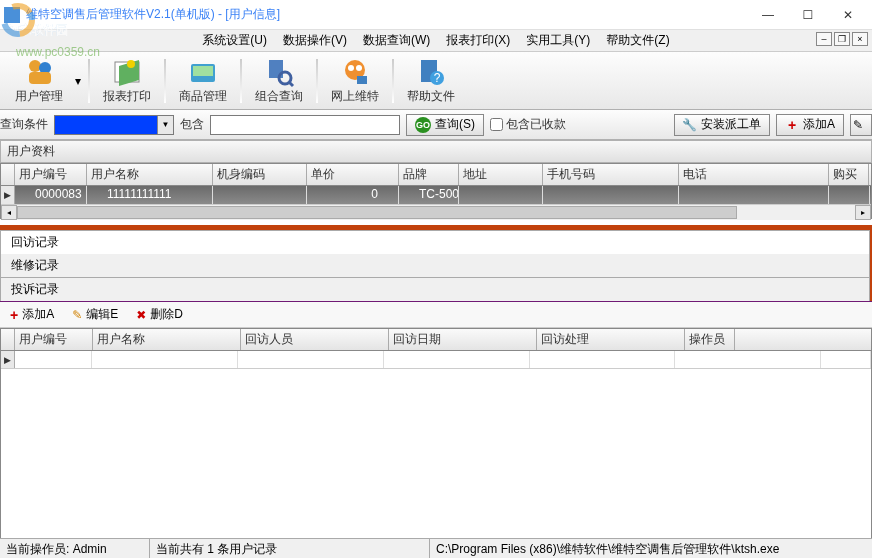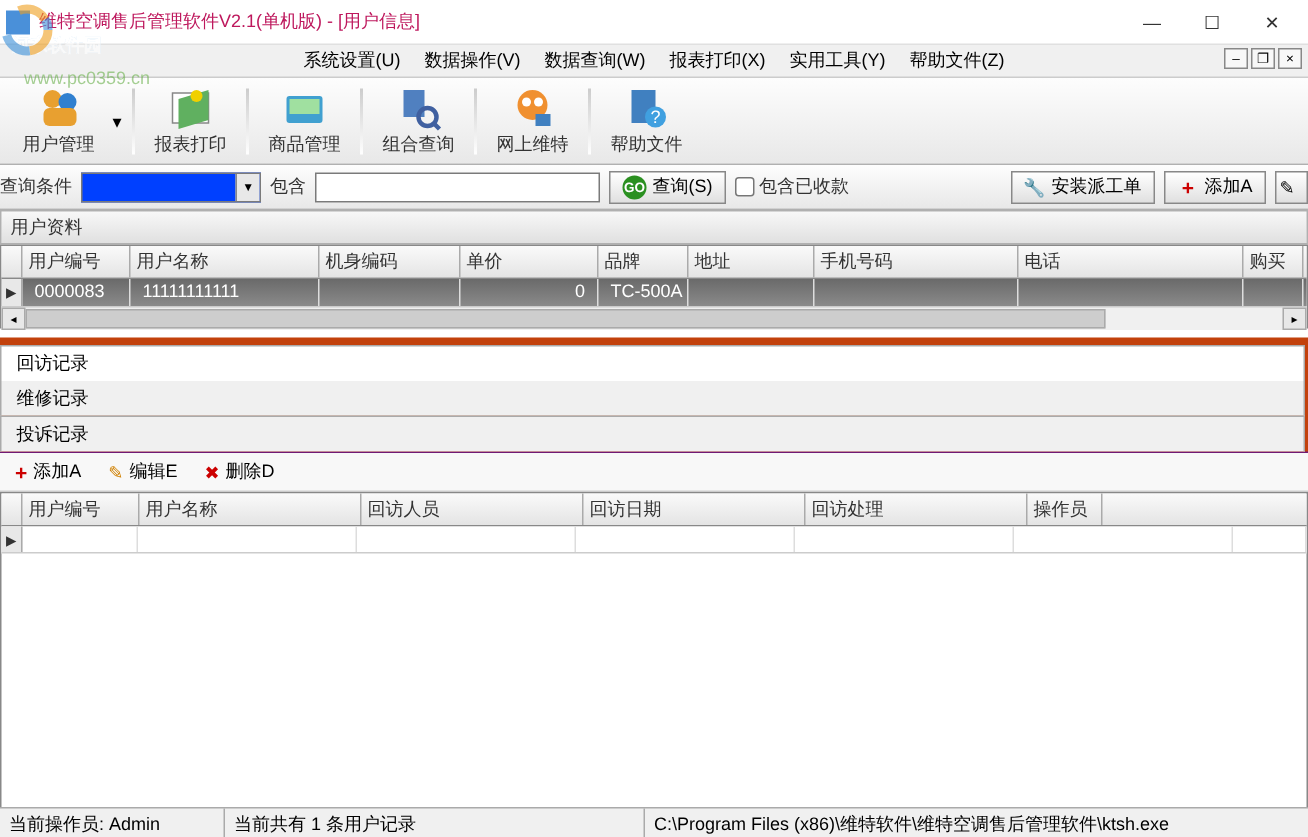--- a/index.html
+++ b/index.html
@@ -1,19 +1,19 @@
 <!DOCTYPE html>
 <html><head>
 <meta charset="utf-8">
 <style>
 * { margin: 0; padding: 0; box-sizing: border-box; font-family: "Microsoft YaHei", SimSun, Arial, sans-serif; font-size: 12px; }
 body { background: #fff; width: 872px; height: 558px; overflow: hidden; position: relative; }
 .titlebar { height: 30px; background: #fff; display: flex; align-items: center; padding: 0 4px; border-bottom: 1px solid #e0e0e0; }
 .titlebar .app-icon { width: 16px; height: 16px; background: #4a90d9; margin-right: 6px; }
-.titlebar .title { flex: 1; color: #be185d; }
+.titlebar .title { flex: 1; color: #3b82f6; }
 .titlebar .win-controls { display: flex; gap: 0; }
 .titlebar .win-btn { width: 40px; height: 28px; display: flex; align-items: center; justify-content: center; cursor: pointer; color: #333; }
 .menubar { height: 22px; background: #f0f0f0; display: flex; align-items: center; padding: 0 4px; border-bottom: 1px solid #ccc; position: relative; justify-content: center; }
 .menubar .menu-item { padding: 2px 8px; cursor: pointer; }
 .mdi-controls { position: absolute; right: 4px; top: 2px; display: flex; gap: 2px; }
 .mdi-btn { width: 16px; height: 14px; border: 1px solid #888; background: #f8f8f8; font-size: 9px; display: flex; align-items: center; justify-content: center; cursor: pointer; }
 .toolbar { height: 58px; background: linear-gradient(#fdfdfd, #e8e8e8); display: flex; align-items: center; padding: 2px 6px; border-bottom: 1px solid #b0b0b0; gap: 2px; }
 .tool-group { display: flex; align-items: center; }
 .tool-btn { display: flex; flex-direction: column; align-items: center; justify-content: center; padding: 2px 8px; cursor: pointer; border: 1px solid transparent; height: 52px; }
 .tool-btn .tool-icon { width: 32px; height: 32px; display: flex; align-items: center; justify-content: center; }
@@ -27,21 +27,21 @@
 .text-input { height: 20px; border: 1px solid #7a7a7a; background: #fff; padding: 0 4px; }
 .btn { height: 22px; padding: 0 8px; background: linear-gradient(#fff, #e0e0e0); border: 1px solid #888; cursor: pointer; display: inline-flex; align-items: center; gap: 4px; }
 .btn-icon { width: 14px; height: 14px; display: inline-flex; align-items: center; justify-content: center; }
 .section-header { background: linear-gradient(#f8f8f8, #e0e0e0); border: 1px solid #b0b0b0; padding: 2px 6px; color: #333; }
 .grid { border: 1px solid #888; }
 .grid-header { display: flex; background: linear-gradient(#fafafa, #e4e4e4); border-bottom: 1px solid #888; }
 .grid-header .gh-cell { border-right: 1px solid #aaa; padding: 2px 4px; color: #333; overflow: hidden; white-space: nowrap; }
 .grid-body { background: #fff; }
 .grid-row { display: flex; height: 18px; }
 .grid-row.selected { background: linear-gradient(#6a6a6a, #8a8a8a); color: #fff; }
-.grid-row .g-cell { border-right: 1px solid #ddd; padding: 1px 8px; overflow: hidden; white-space: nowrap; }
+.grid-row .g-cell { border-right: 1px solid #ddd; padding: 1px 20px; overflow: hidden; white-space: nowrap; }
 .grid-row .row-marker { width: 14px; border-right: 1px solid #aaa; background: #e8e8e8; display: flex; align-items: center; justify-content: center; font-size: 9px; color: #333; }
 .hscroll { height: 16px; background: #f0f0f0; border-top: 1px solid #ccc; position: relative; }
 .hscroll .thumb { position: absolute; left: 16px; top: 1px; height: 13px; background: #cdcdcd; border: 1px solid #aaa; }
 .hscroll .arrow { position: absolute; top: 0; width: 16px; height: 15px; background: #e8e8e8; border: 1px solid #aaa; display: flex; align-items: center; justify-content: center; font-size: 8px; }
 .tabs { display: flex; background: #c2410c; border-bottom: 1px solid #701a75; padding-top: 4px; flex-direction: column; }
 .tab { padding: 3px 10px; border: 1px solid #aaa; border-bottom: none; background: #f0f0f0; margin-right: 2px; cursor: pointer; }
 .tab.active { background: #fff; position: relative; top: 1px; }
 .sub-toolbar { height: 26px; display: flex; align-items: center; padding: 0 6px; gap: 10px; background: #f8f8f8; border-bottom: 1px solid #ccc; }
 .sub-btn { display: flex; align-items: center; gap: 4px; cursor: pointer; padding: 2px 4px; }
 .statusbar { position: absolute; bottom: 0; left: 0; right: 0; height: 20px; background: #f0f0f0; border-top: 1px solid #aaa; display: flex; }

